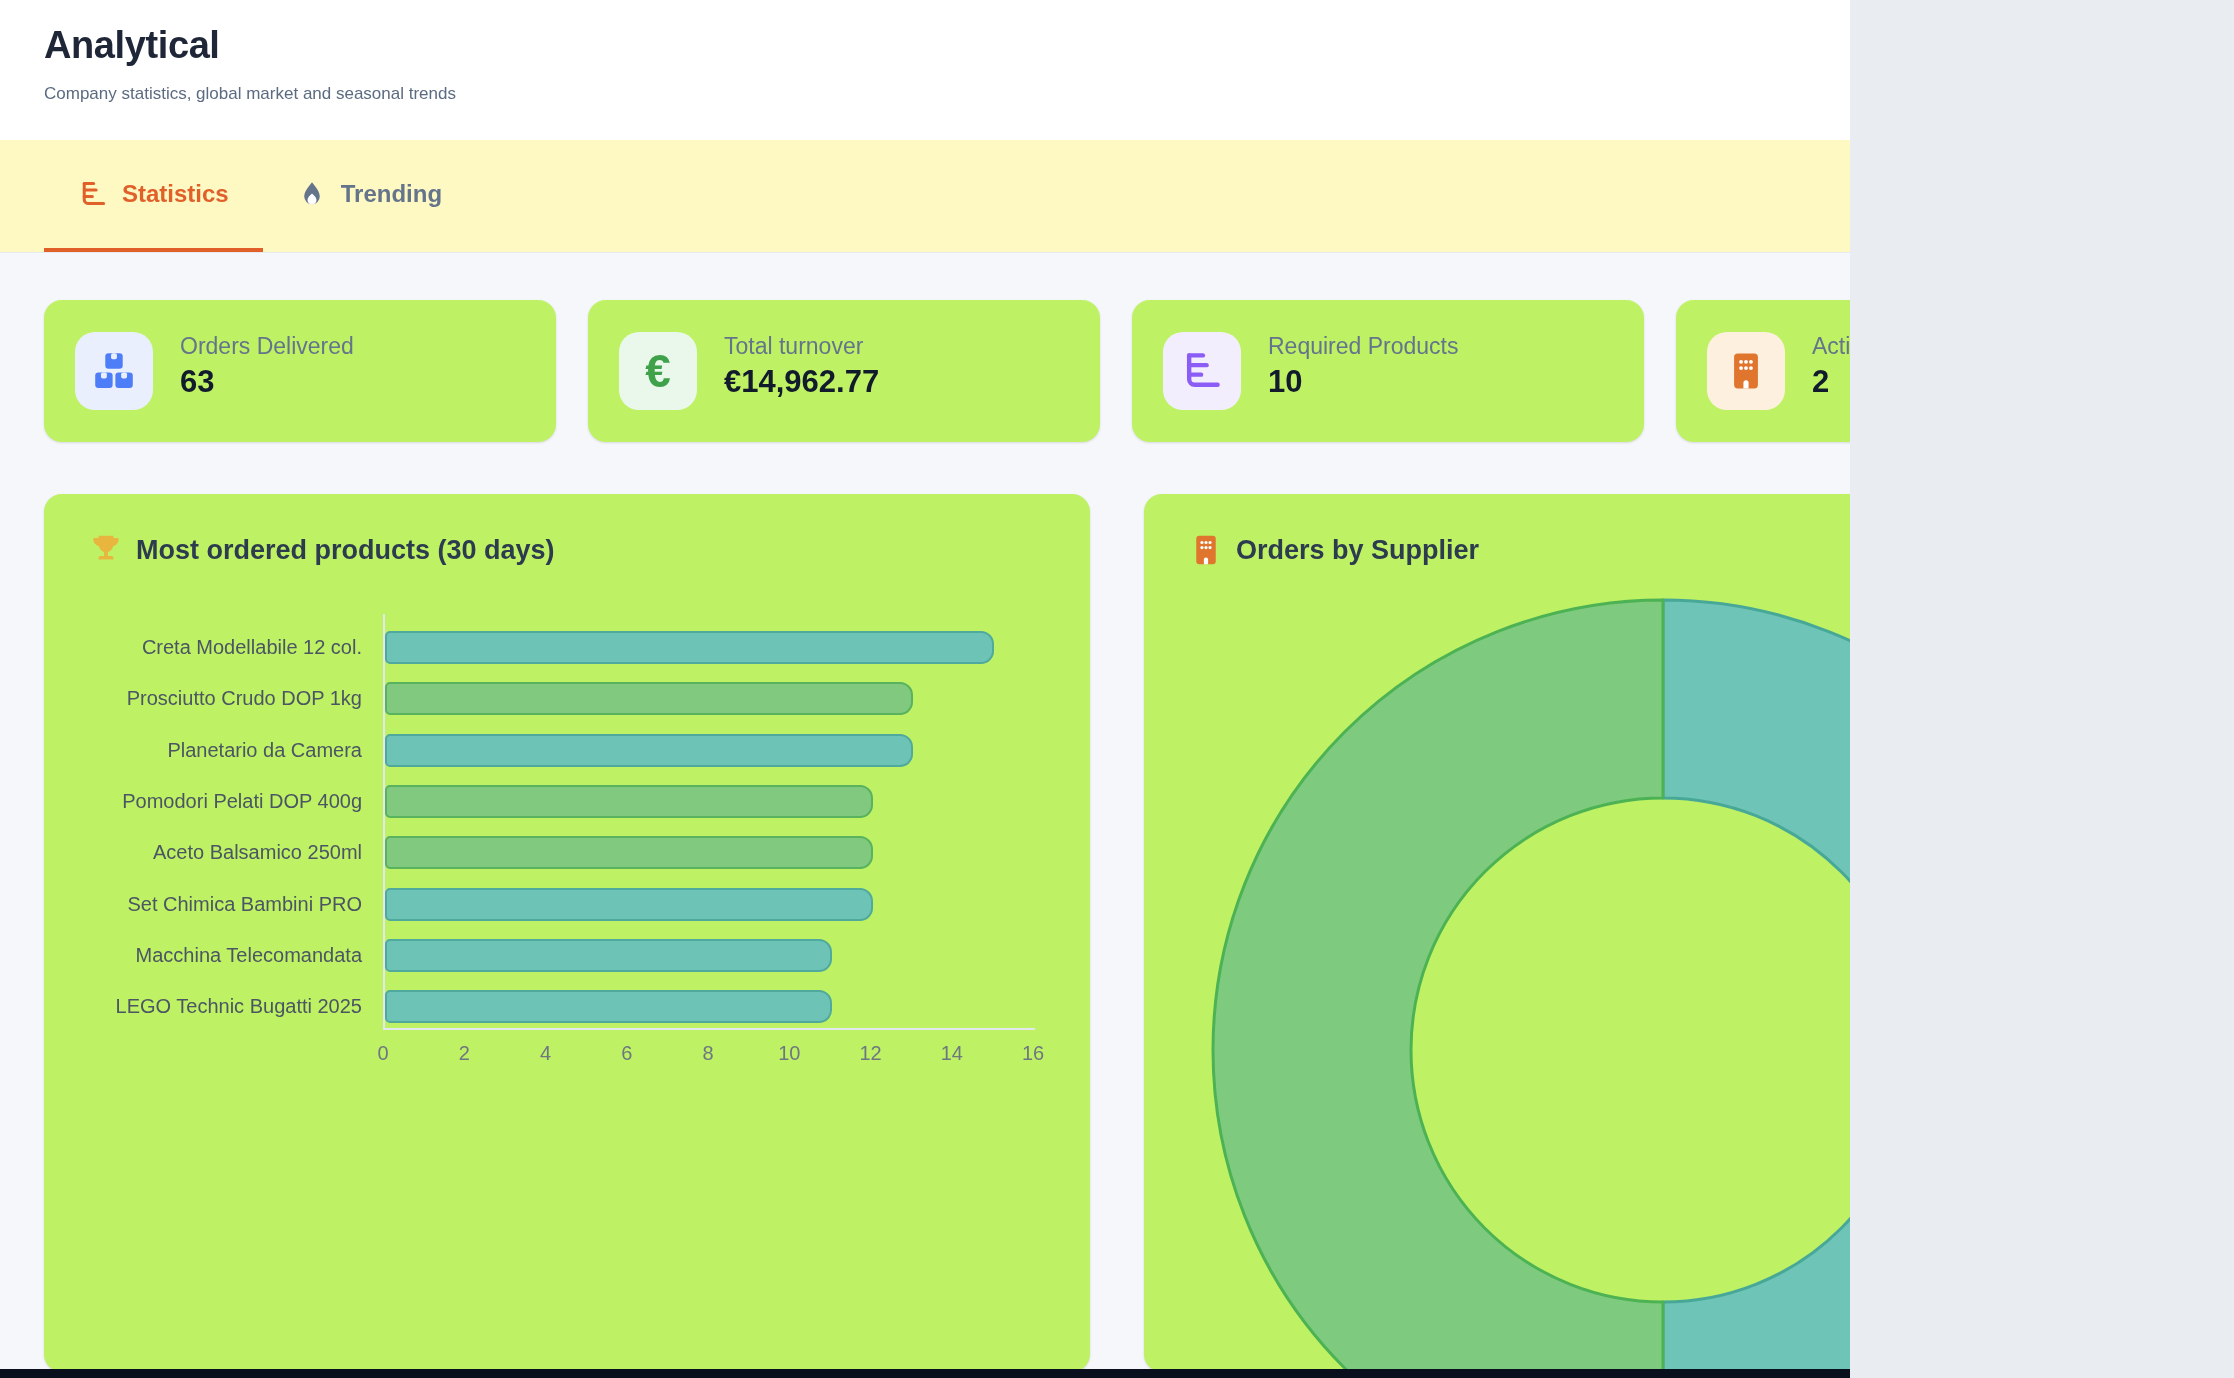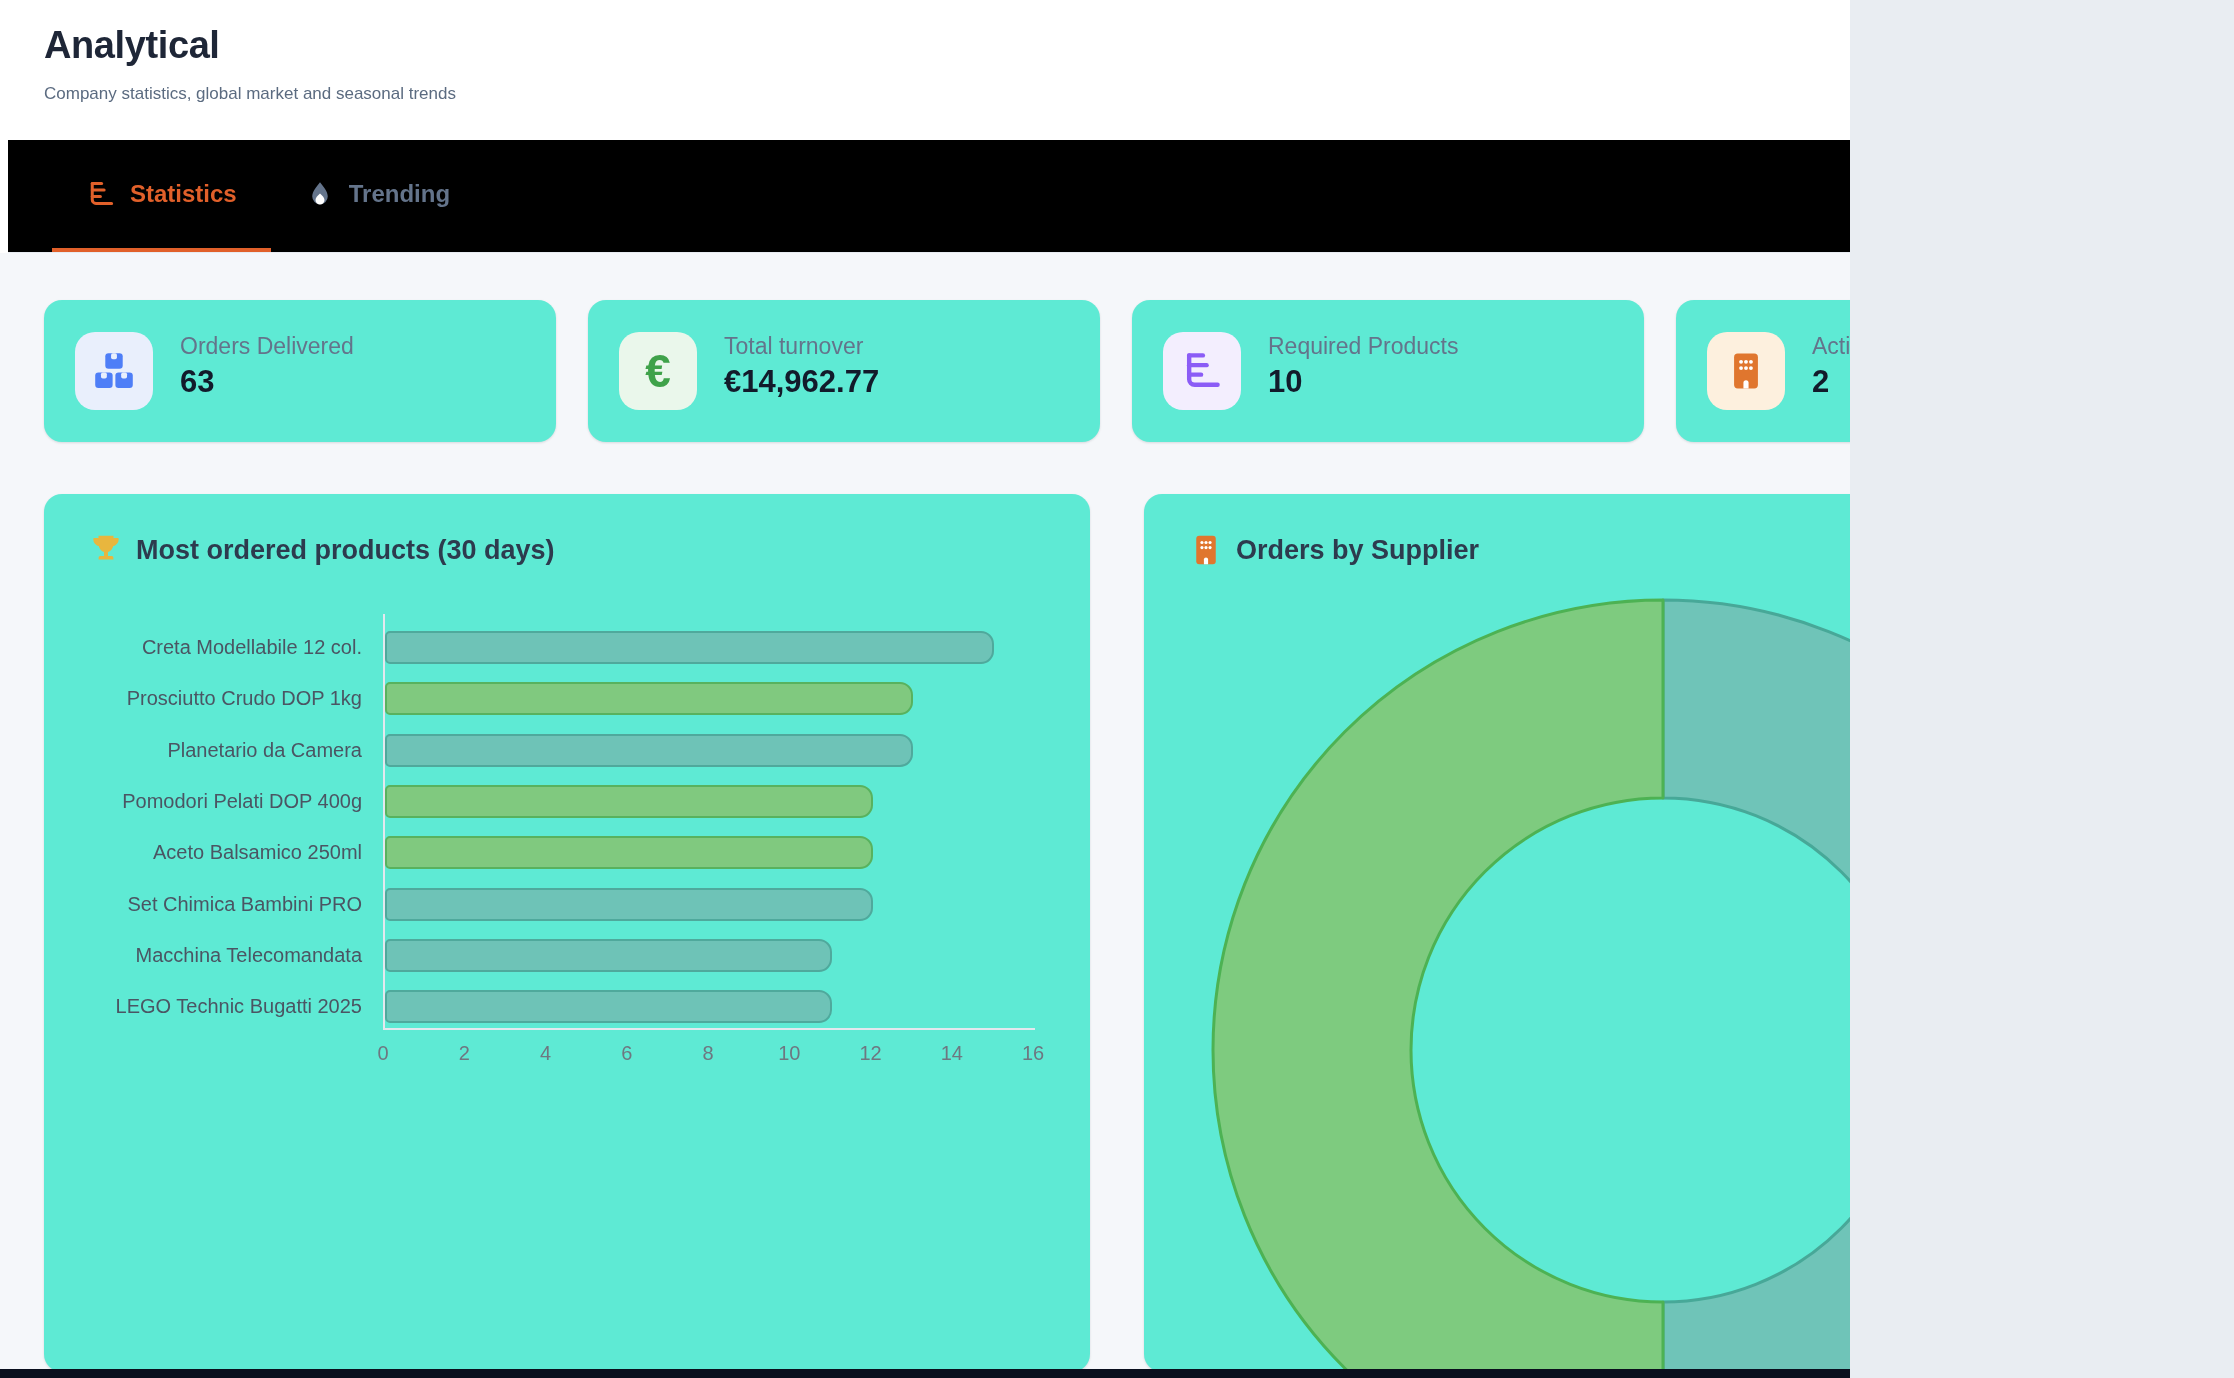--- a/index.html
+++ b/index.html
@@ -2,30 +2,30 @@
 <html style="--accent: #e1602a;"><head>
 <meta charset="utf-8">
 <style>
   html,body{margin:0;padding:0;background:#e9edf2;}
   .page{position:relative;width:1850px;height:1378px;background:#ffffff;overflow:hidden;
         font-family:"Liberation Sans","DejaVu Sans",sans-serif;color:#1f2937;}
   
   .hdr-title{position:absolute;left:44px;top:24px;font-size:38px;font-weight:700;color:#1e2637;letter-spacing:-0.4px;}
   .hdr-sub{position:absolute;left:44px;top:84px;font-size:17px;color:#5b6b80;}
   
-  .tabbar{position:absolute;left:8px;top:140px;width:100%;height:113px;border-bottom:1px solid #e7ebf1;
-          display:flex;align-items:stretch;padding-left:44px;box-sizing:border-box;background:#000000;}
+  .tabbar{position:absolute;left:0;top:140px;width:100%;height:113px;border-bottom:1px solid #e7ebf1;
+          display:flex;align-items:stretch;padding-left:44px;box-sizing:border-box;background:#fef9c3;}
   .tab{display:flex;align-items:center;gap:14px;padding:0 34px;font-size:24px;font-weight:700;color:#64748b;
        border-bottom:4px solid transparent;box-sizing:border-box;cursor:pointer;}
   .tab.active{color:var(--accent,#e1602a);border-bottom-color:var(--accent,#e1602a);}
   .tab .ticon{width:30px;height:30px;display:inline-flex;}
   .tab .ticon svg{width:100%;height:100%;}
   
   .content-bg{position:absolute;left:0;top:253px;right:0;bottom:0;background:#f5f7fa;}
-  .card{position:absolute;background:#5eead4;border-radius:18px;overflow:hidden;
+  .card{position:absolute;background:#bef264;border-radius:18px;overflow:hidden;
         box-shadow:0 1px 3px rgba(16,24,40,.08),0 1px 2px rgba(16,24,40,.05);}
   
   .stat-card{top:300px;width:512px;height:142px;}
   .stat-icon{position:absolute;left:31px;top:32px;width:78px;height:78px;border-radius:20px;
              display:flex;align-items:center;justify-content:center;}
   .stat-icon svg{width:44px;height:44px;}
   .euro-glyph{font-size:46px;font-weight:700;line-height:1;}
   .stat-label{position:absolute;left:136px;top:33px;font-size:23px;color:#64748b;}
   .stat-value{position:absolute;left:136px;top:64px;font-size:31px;font-weight:700;color:#121b2b;}
   

